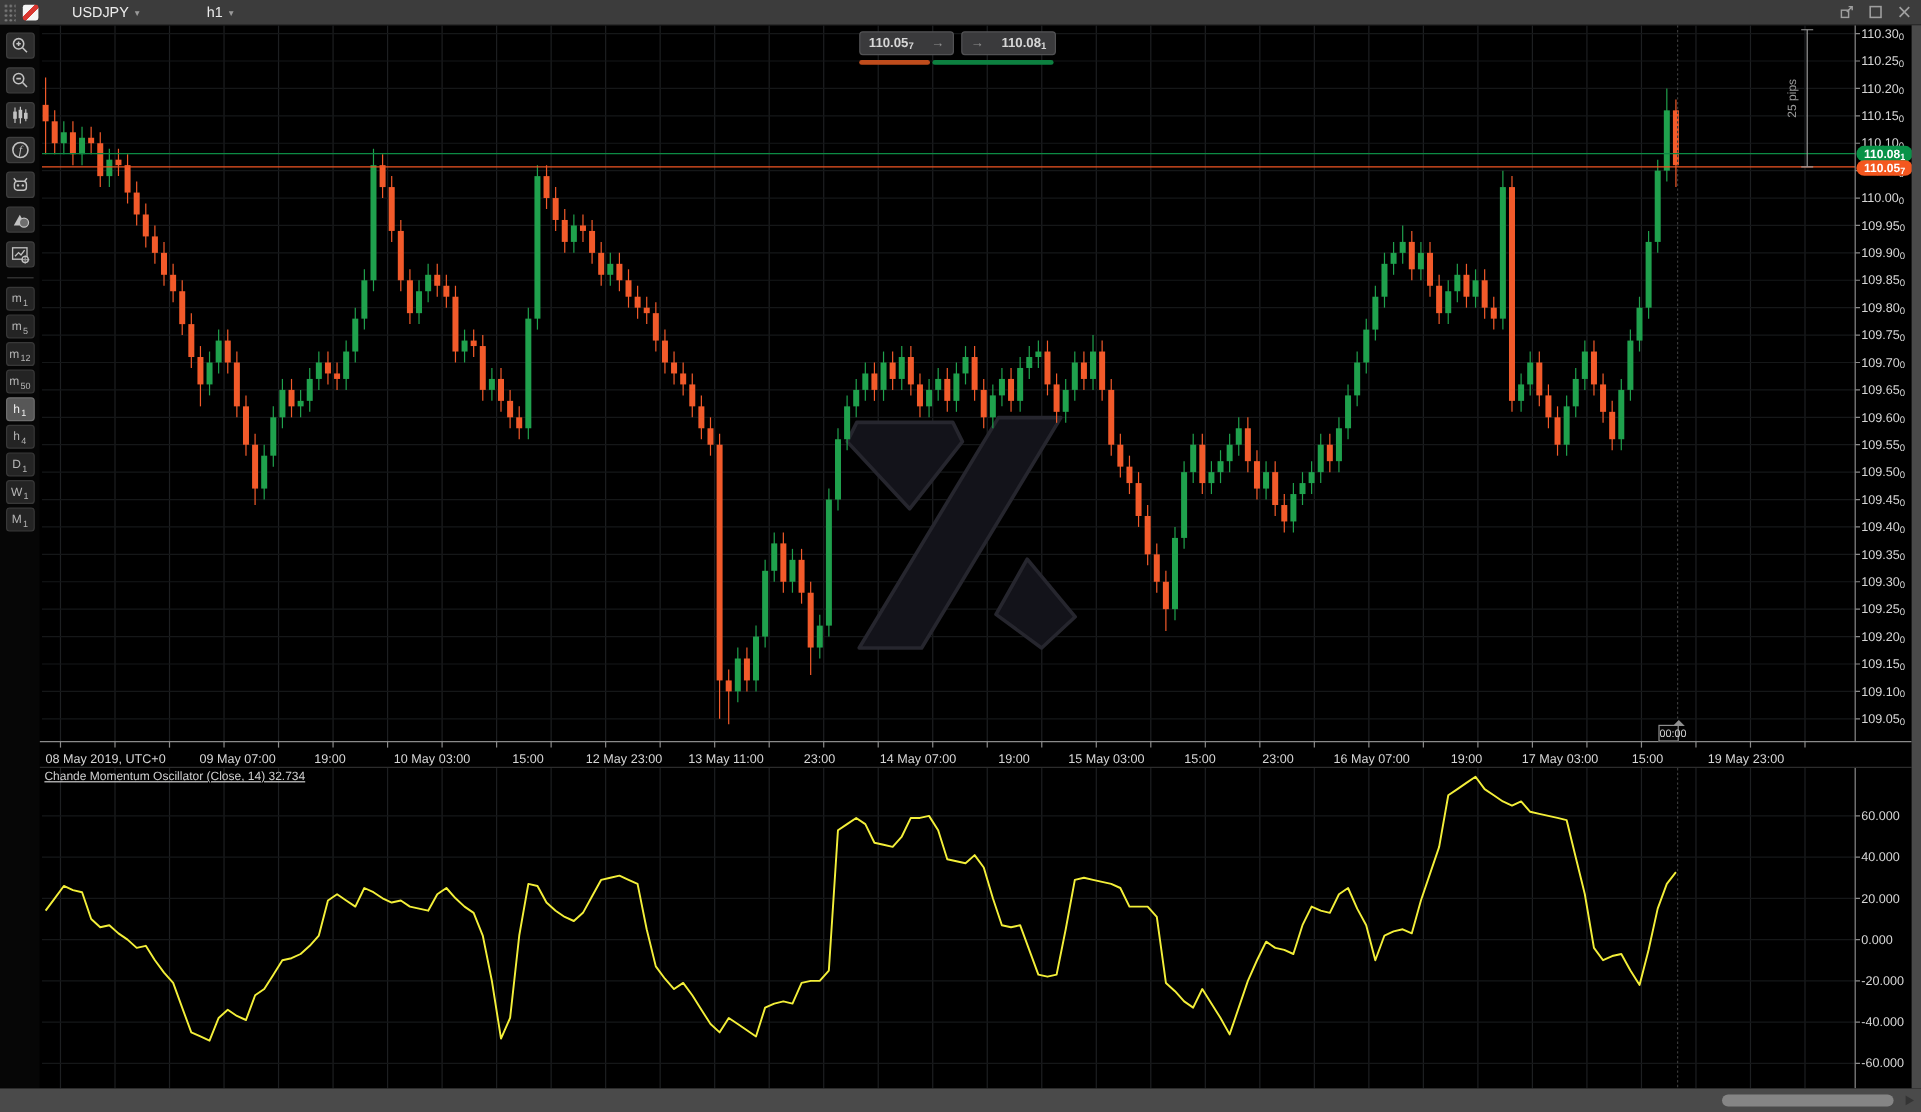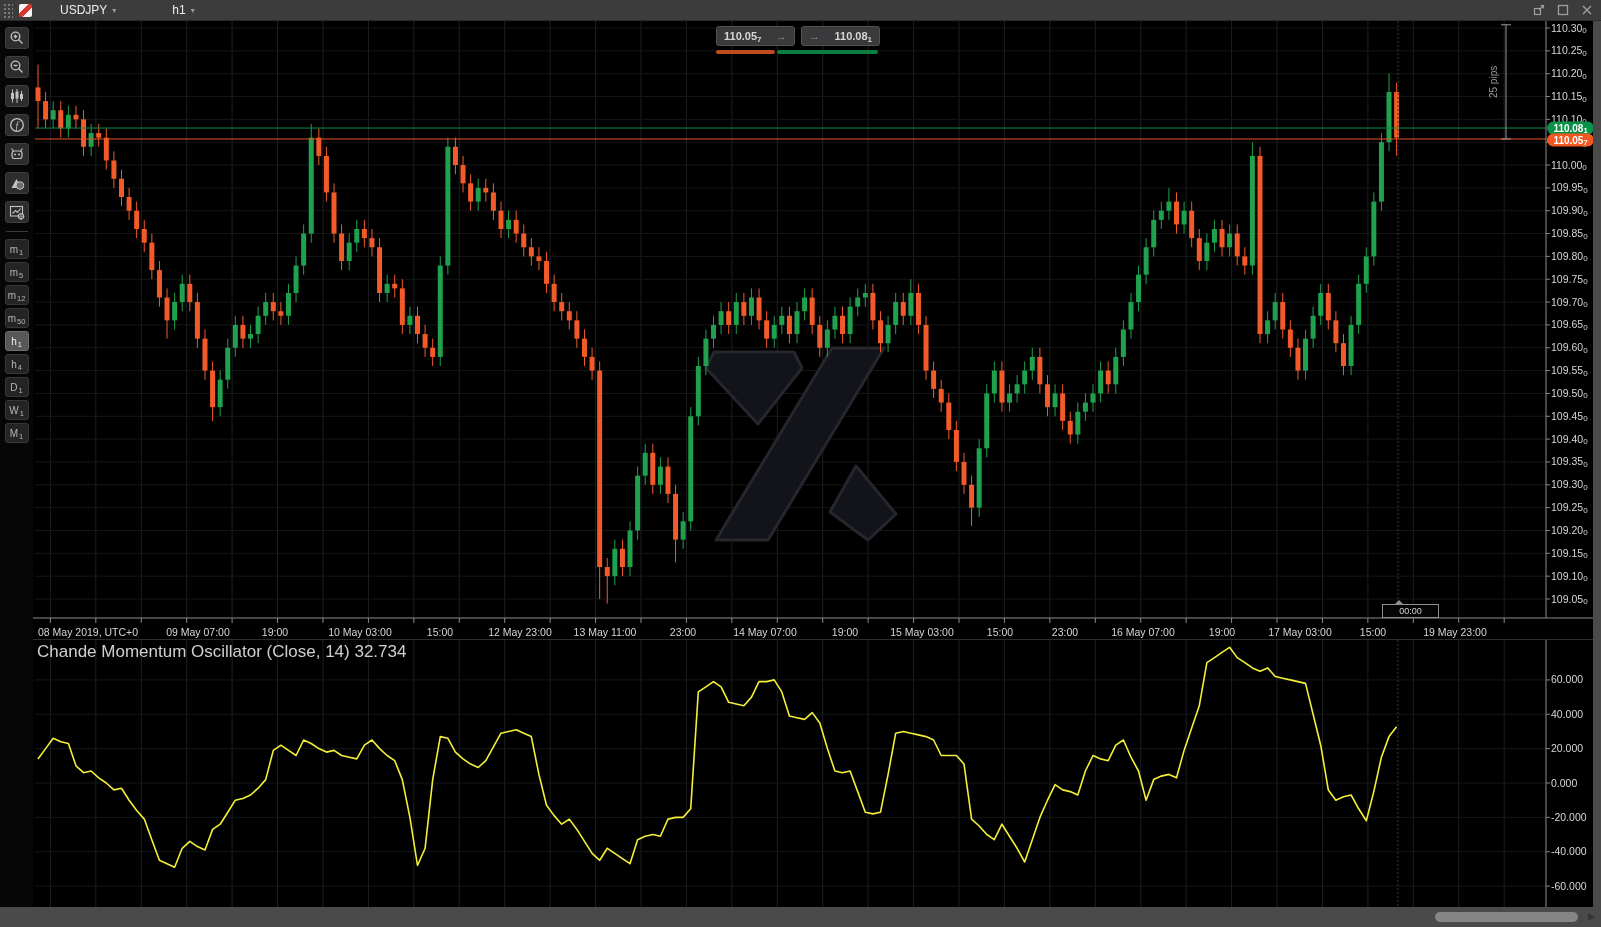--- a/index.html
+++ b/index.html
@@ -42,24 +42,24 @@
   .qbox { width:79px; height:20px; background:#3a3a3c; border:1px solid #525254; border-radius:3px;
           display:flex; align-items:center; justify-content:space-between; padding:0 7px;
           color:#d6d6d6; font-size:11px; font-weight:bold; }
   .qsub { font-size:8px; position:relative; top:2px; }
   .qarrow { color:#8f8f8f; font-size:11px; font-weight:normal; }
   .sentiment { display:flex; margin-top:4px; height:4px; gap:2px; }
   .s-sell { background:#bf4c1c; border-radius:2px; }
   .s-buy  { background:#0d8040; border-radius:2px; }
 
   
-  .osc-title { position:absolute; left:37px; top:642px; font-size:17px; color:#cfcfcf; z-index:6; }
+  .osc-title { position:absolute; left:37px; top:642px; font-size:10px; color:#cfcfcf; z-index:6;text-decoration:underline; }
 
   
-  .session-tooltip { position:absolute; left:1382px; top:604px; width:57px; height:14px; background:#050505;
+  .session-tooltip { position:absolute; left:1382px; top:604px; width:17px; height:14px; background:#050505;
                      border:1px solid #8f8f8f; color:#d0d0d0; font-size:9px; text-align:center;
                      line-height:12px; z-index:6; }
   .session-tooltip::before { content:""; position:absolute; left:11px; top:-5px; width:0; height:0;
                      border-left:5px solid transparent; border-right:5px solid transparent;
                      border-bottom:5px solid #8f8f8f; }
 
   
   .bottom-bar { position:absolute; left:0; top:907px; width:1601px; height:20px; background:#4a4a4a; z-index:7; }
   .hthumb { position:absolute; left:1435px; top:5px; width:143px; height:10px; background:#858585; border-radius:5px; }
   .scroll-arrow { position:absolute; left:1588px; top:6px; width:0; height:0;

